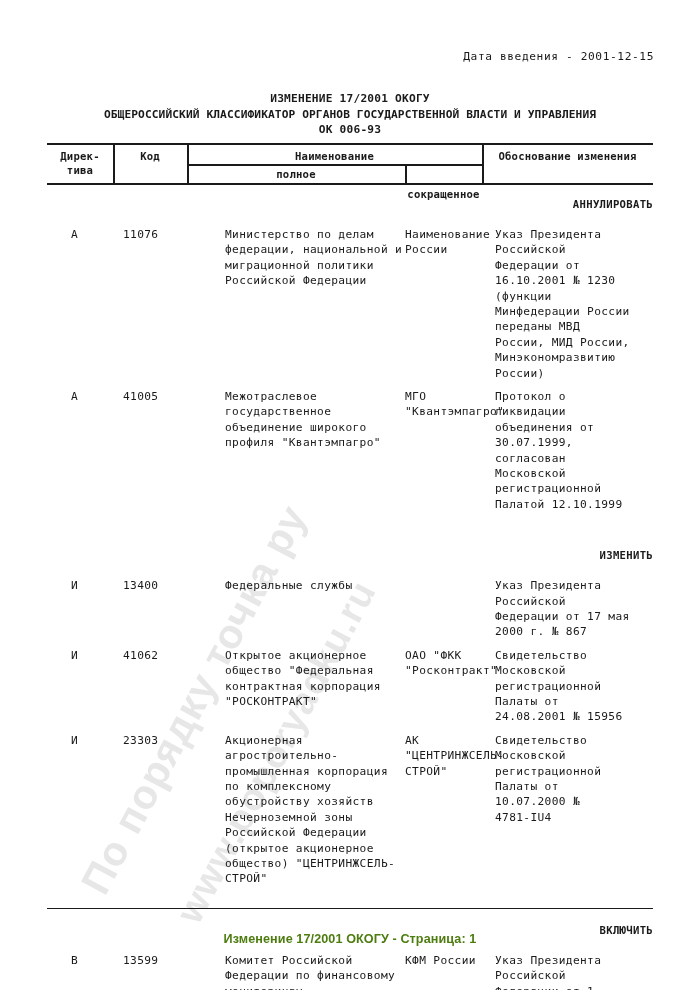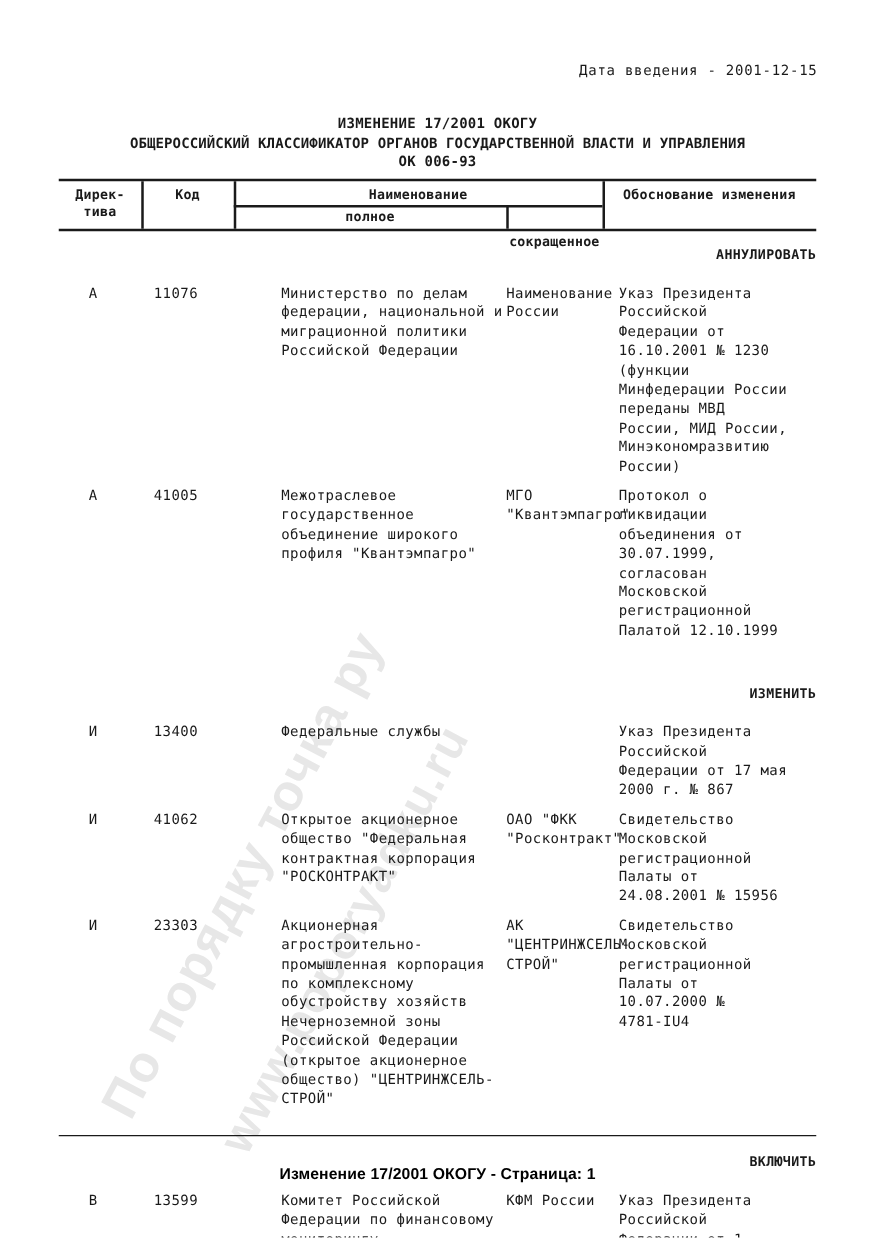--- a/index.html
+++ b/index.html
@@ -173,21 +173,21 @@
     background: #1a1a1a;
   }
   .footer-text {
     position: absolute;
     left: 0; right: 0;
     top: 932px;
     text-align: center;
     font-family: "Liberation Sans", sans-serif;
     font-size: 12.6px;
     font-weight: 600;
-    color: #000000;
+    color: #4d7c0f;
     letter-spacing: 0.1px;
   }
 </style>
 </head>
 <body>
 
 <div id="watermark">
   <div class="wm-line wm-a">По порядку точка ру</div>
   <div class="wm-line wm-b">www.poporyadku.ru</div>
 </div>

